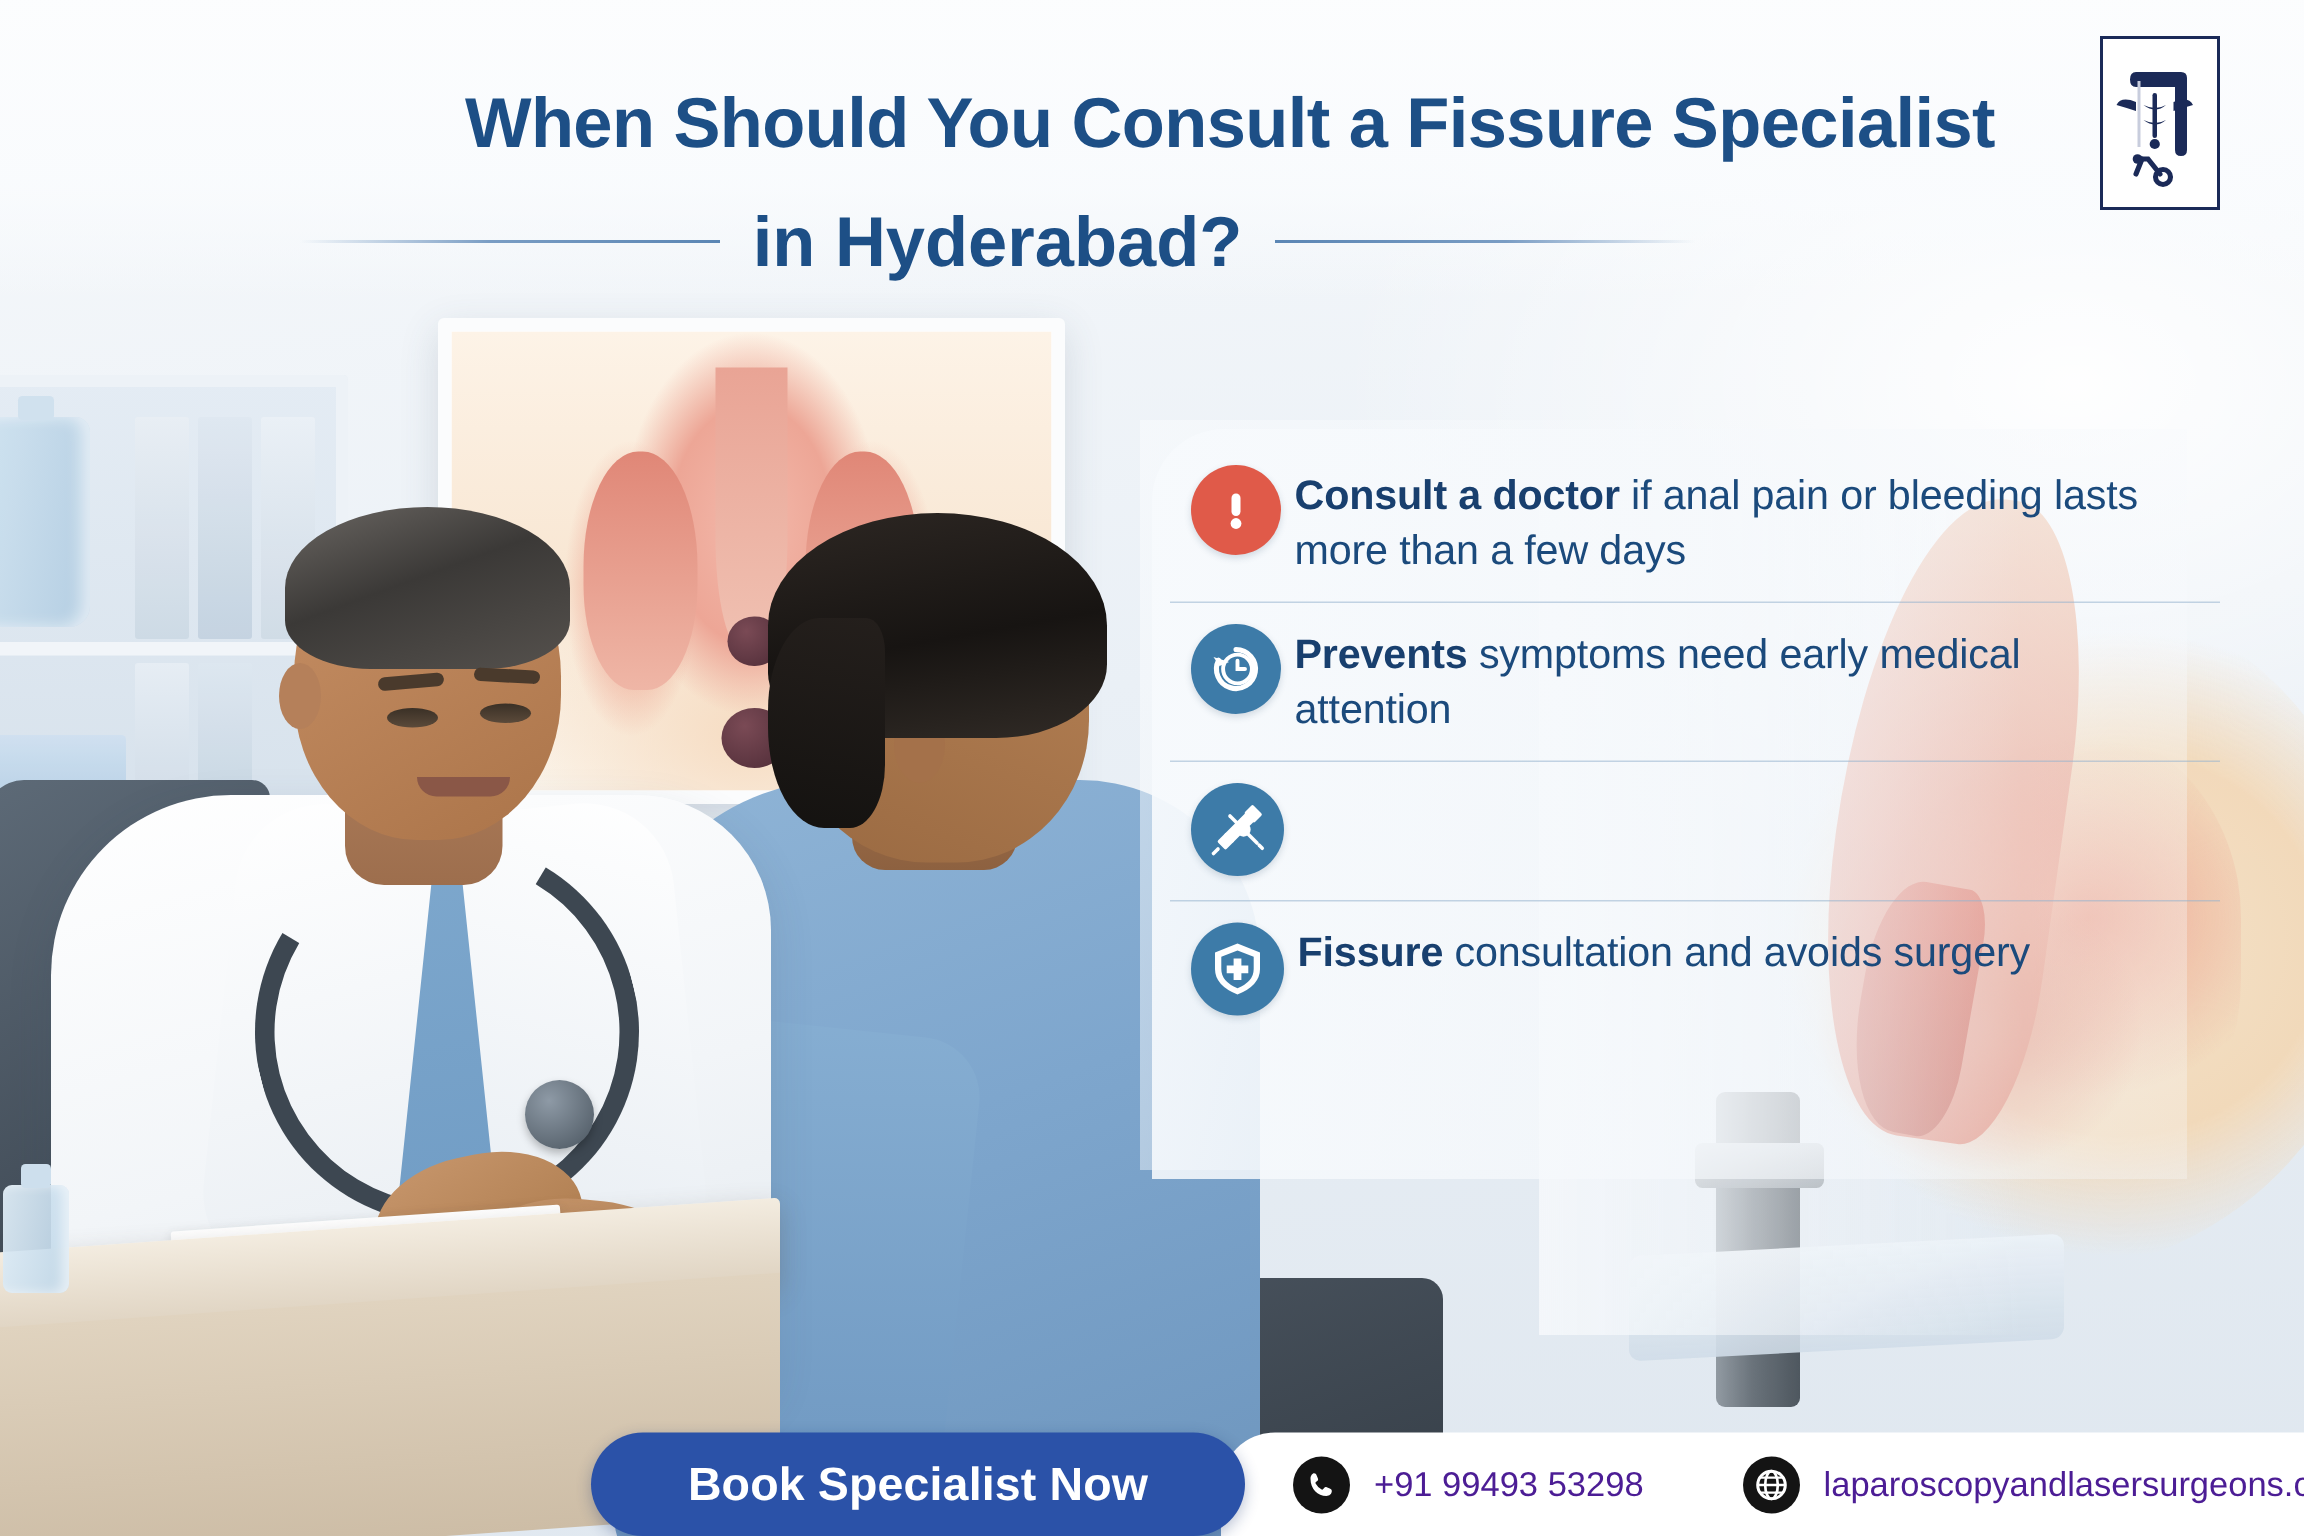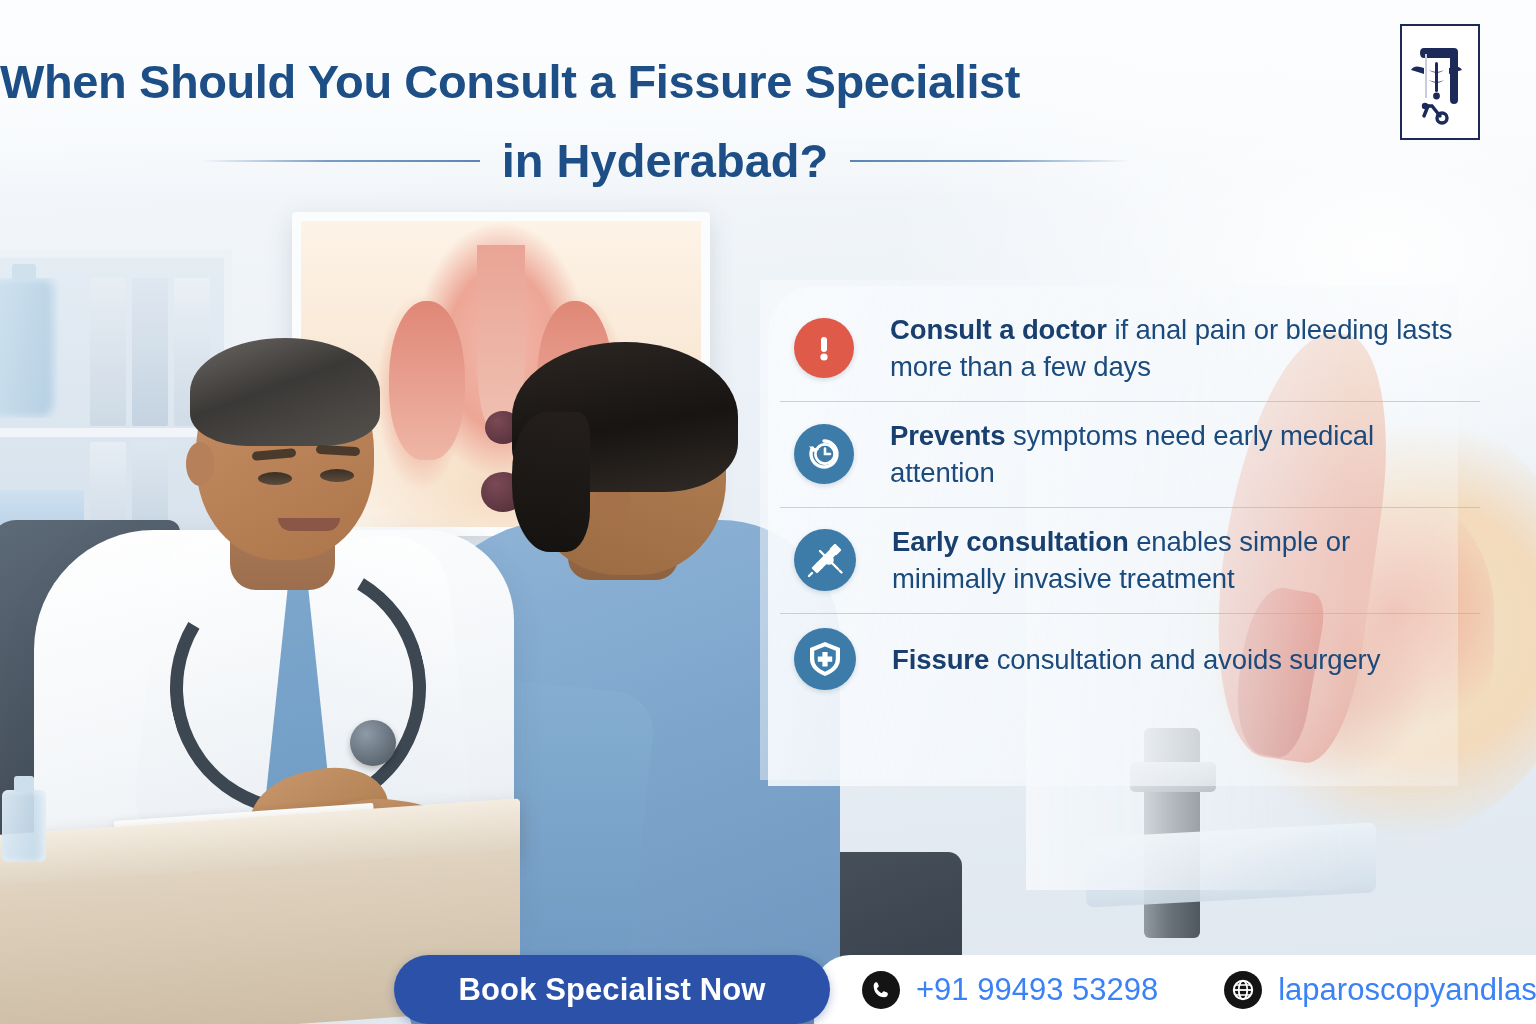--- a/index.html
+++ b/index.html
@@ -156,42 +156,42 @@
     background:linear-gradient(180deg,rgba(236,242,248,.95),rgba(206,219,231,.9));
     border-radius:8px;transform:skewY(-3deg);}
 
   
   .veil{position:absolute;left:760px;top:280px;width:776px;height:500px;
     background:linear-gradient(100deg,rgba(250,252,254,.55),rgba(250,252,254,0) 55%);}
 
   
   .header{position:absolute;left:0;top:0;width:1536px;height:200px;
     background:linear-gradient(180deg,rgba(252,253,254,.97) 0%,rgba(250,252,254,.82) 62%,rgba(250,252,254,0) 100%);}
-  .title{position:absolute;left:0;top:58px;width:1330px;text-align:left;
+  .title{position:absolute;left:0;top:58px;width:1330px;text-align:right;
     color:#1d4f86;font-weight:bold;font-size:47px;line-height:1.02;
     letter-spacing:-.4px;}
   .title .l1{display:block;}
   .line2{position:absolute;left:0;top:133px;width:1330px;
     display:flex;align-items:center;justify-content:center;gap:22px;}
   .rule{height:2px;width:280px;
     background:linear-gradient(90deg,rgba(120,160,200,0),#7a9dc4 45%,#5b86b4);}
   .rule.right{background:linear-gradient(270deg,rgba(120,160,200,0),#7a9dc4 45%,#5b86b4);}
   .line2 .t{color:#1d4f86;font-weight:bold;font-size:47px;white-space:nowrap;}
 
   
   .logo{position:absolute;left:1400px;top:24px;width:76px;height:112px;
     background:#ffffff;border:2px solid #1b2a58;}
   .logo svg{display:block;}
 
   
   .panel{position:absolute;left:768px;top:286px;width:690px;height:500px;
     background:linear-gradient(100deg,rgba(247,250,253,.93) 0%,rgba(246,249,252,.74) 45%,rgba(248,250,253,.30) 100%);
     border-radius:48px 0 0 0;}
   .items{position:absolute;left:780px;top:296px;width:700px;}
-  .item{display:flex;align-items:center;gap:36px;padding:14px 0 16px 14px;}
+  .item{display:flex;align-items:flex-start;gap:9px;padding:14px 0 16px 14px;}
   .item + .item{border-top:1.5px solid rgba(150,178,205,.55);}
   .ic{flex:0 0 auto;border-radius:50%;display:flex;align-items:center;justify-content:center;
     box-shadow:0 2px 5px rgba(40,70,100,.18);}
   .ic.red{width:60px;height:60px;background:#e05a49;}
   .ic.blue{width:60px;height:60px;background:#3d7ba8;}
   .ic.blue2{width:62px;height:62px;background:#3d7ba8;}
   .txt{color:#1b4a7c;font-size:27.5px;line-height:1.33;padding-top:2px;
     max-width:560px;letter-spacing:-.1px;}
   .txt b{color:#183f6e;font-weight:bold;}
   .item1 .txt{max-width:580px;}
@@ -200,21 +200,21 @@
   .bottom{position:absolute;left:394px;top:955px;width:1142px;height:69px;}
   .cta{position:absolute;left:0;top:0;width:436px;height:69px;background:#2b52a8;
     border-radius:36px;display:flex;align-items:center;justify-content:center;
     color:#ffffff;font-weight:bold;font-size:31px;letter-spacing:.1px;
     box-shadow:0 3px 10px rgba(20,45,110,.3);}
   .contact{position:absolute;left:420px;top:0;width:1122px;height:69px;
     background:#ffffff;border-radius:36px 0 0 0;display:flex;align-items:center;
     padding-left:48px;gap:16px;}
   .cicon{width:38px;height:38px;border-radius:50%;background:#141414;
     display:flex;align-items:center;justify-content:center;flex:0 0 auto;}
-  .ctext{color:#3b82f6;font-size:31px;white-space:nowrap;}
+  .ctext{color:#4c1d95;font-size:23px;white-space:nowrap;}
   .gap{width:34px;flex:0 0 auto;}
 </style>
 </head>
 <body>
 
 <div class="canvas">
 
   <div class="scene">
     <div class="wall"></div>
     <div class="wall-glow"></div>
@@ -367,21 +367,20 @@
             <line x1="20" y1="17" x2="24" y2="21" stroke-width="1.6"></line>
             <line x1="23" y1="14" x2="27" y2="18" stroke-width="1.6"></line>
           </g>
           <g stroke="#ffffff" stroke-width="2.4" fill="none" stroke-linecap="round">
             <line x1="34" y1="30" x2="16" y2="12"></line>
             <circle cx="25" cy="21" r="3.6" fill="#ffffff"></circle>
             <line x1="35.5" y1="31.5" x2="37.5" y2="33.5"></line>
           </g>
         </svg>
       </span>
-      <span class="txt"><b>Early consultation</b><span> enables simple or minimally invasive treatment</span></span>
     </div>
 
     <div class="item">
       <span class="ic blue2">
         <svg width="42" height="42" viewBox="0 0 42 42" aria-hidden="true">
           <path d="M21 4 L36 10 V21 Q36 32 21 38 Q6 32 6 21 V10 Z" fill="#ffffff"></path>
           <path d="M21 8.6 L31.8 12.8 V21 Q31.8 29.4 21 33.8 Q10.2 29.4 10.2 21 V12.8 Z" fill="#3d7ba8"></path>
           <path d="M18.4 14 h5.2 v4.6 h4.6 v5.2 h-4.6 v4.6 h-5.2 v-4.6 h-4.6 v-5.2 h4.6 Z" fill="#ffffff"></path>
         </svg>
       </span>

